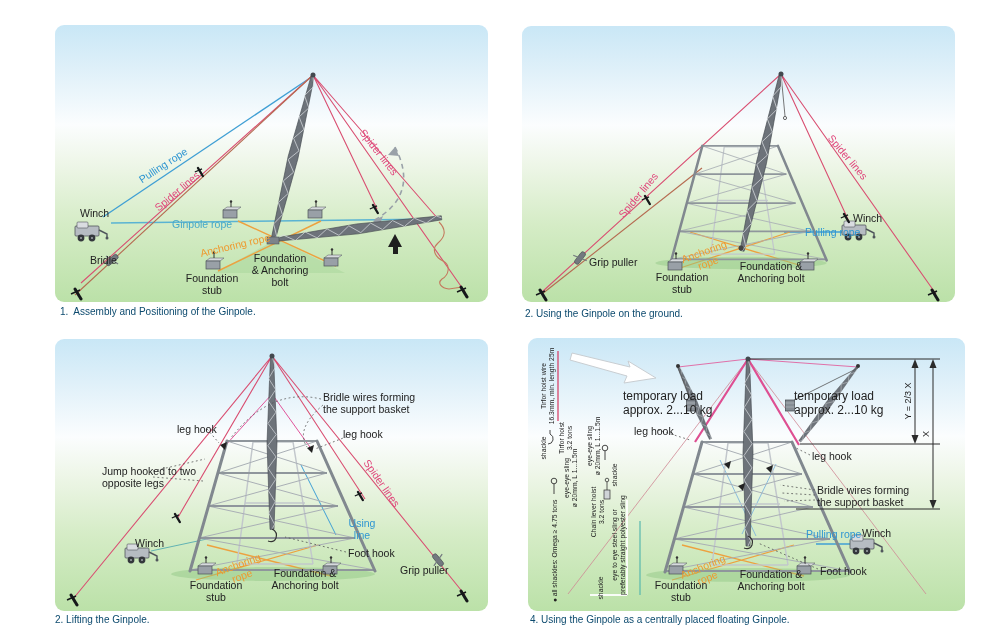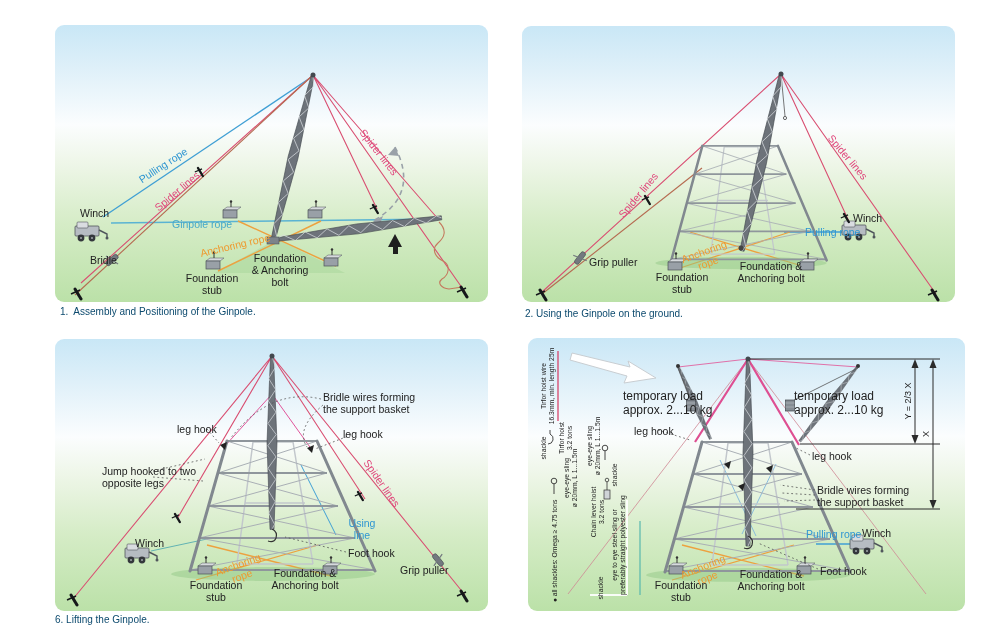--- a/index.html
+++ b/index.html
@@ -267,16 +267,17 @@
     <div class="lbl note" style="left:70px;top:174px;transform:translate(-50%,-50%) rotate(-90deg);white-space:pre">Chain lever hoist
 3.2 tons</div>
     <div class="lbl note" style="left:27px;top:213px;transform:translate(-50%,-50%) rotate(-90deg);white-space:pre">● all shackles: Omega ≥ 4.75 tons</div>
     <div class="lbl note" style="left:91px;top:207px;transform:translate(-50%,-50%) rotate(-90deg);white-space:pre">eye to eye steel sling or
 preferably straight polyester sling</div>
     <div class="lbl note" style="left:73px;top:250px;transform:translate(-50%,-50%) rotate(-90deg);white-space:pre">shackle</div>
   </section>
 
   <div class="caption" style="left:60px;top:306px">1.  Assembly and Positioning of the Ginpole.</div>
   <div class="caption" style="left:525px;top:308px">2. Using the Ginpole on the ground.</div>
-  <div class="caption" style="left:55px;top:614px">6. Lifting the Ginpole.</div>
+  <div class="caption" style="left:55px;top:614px">2. Lifting the Ginpole.</div>
+  <div class="caption" style="left:530px;top:614px">4. Using the Ginpole as a centrally placed floating Ginpole.</div>
 
 
 </div>
 
 </body></html>

